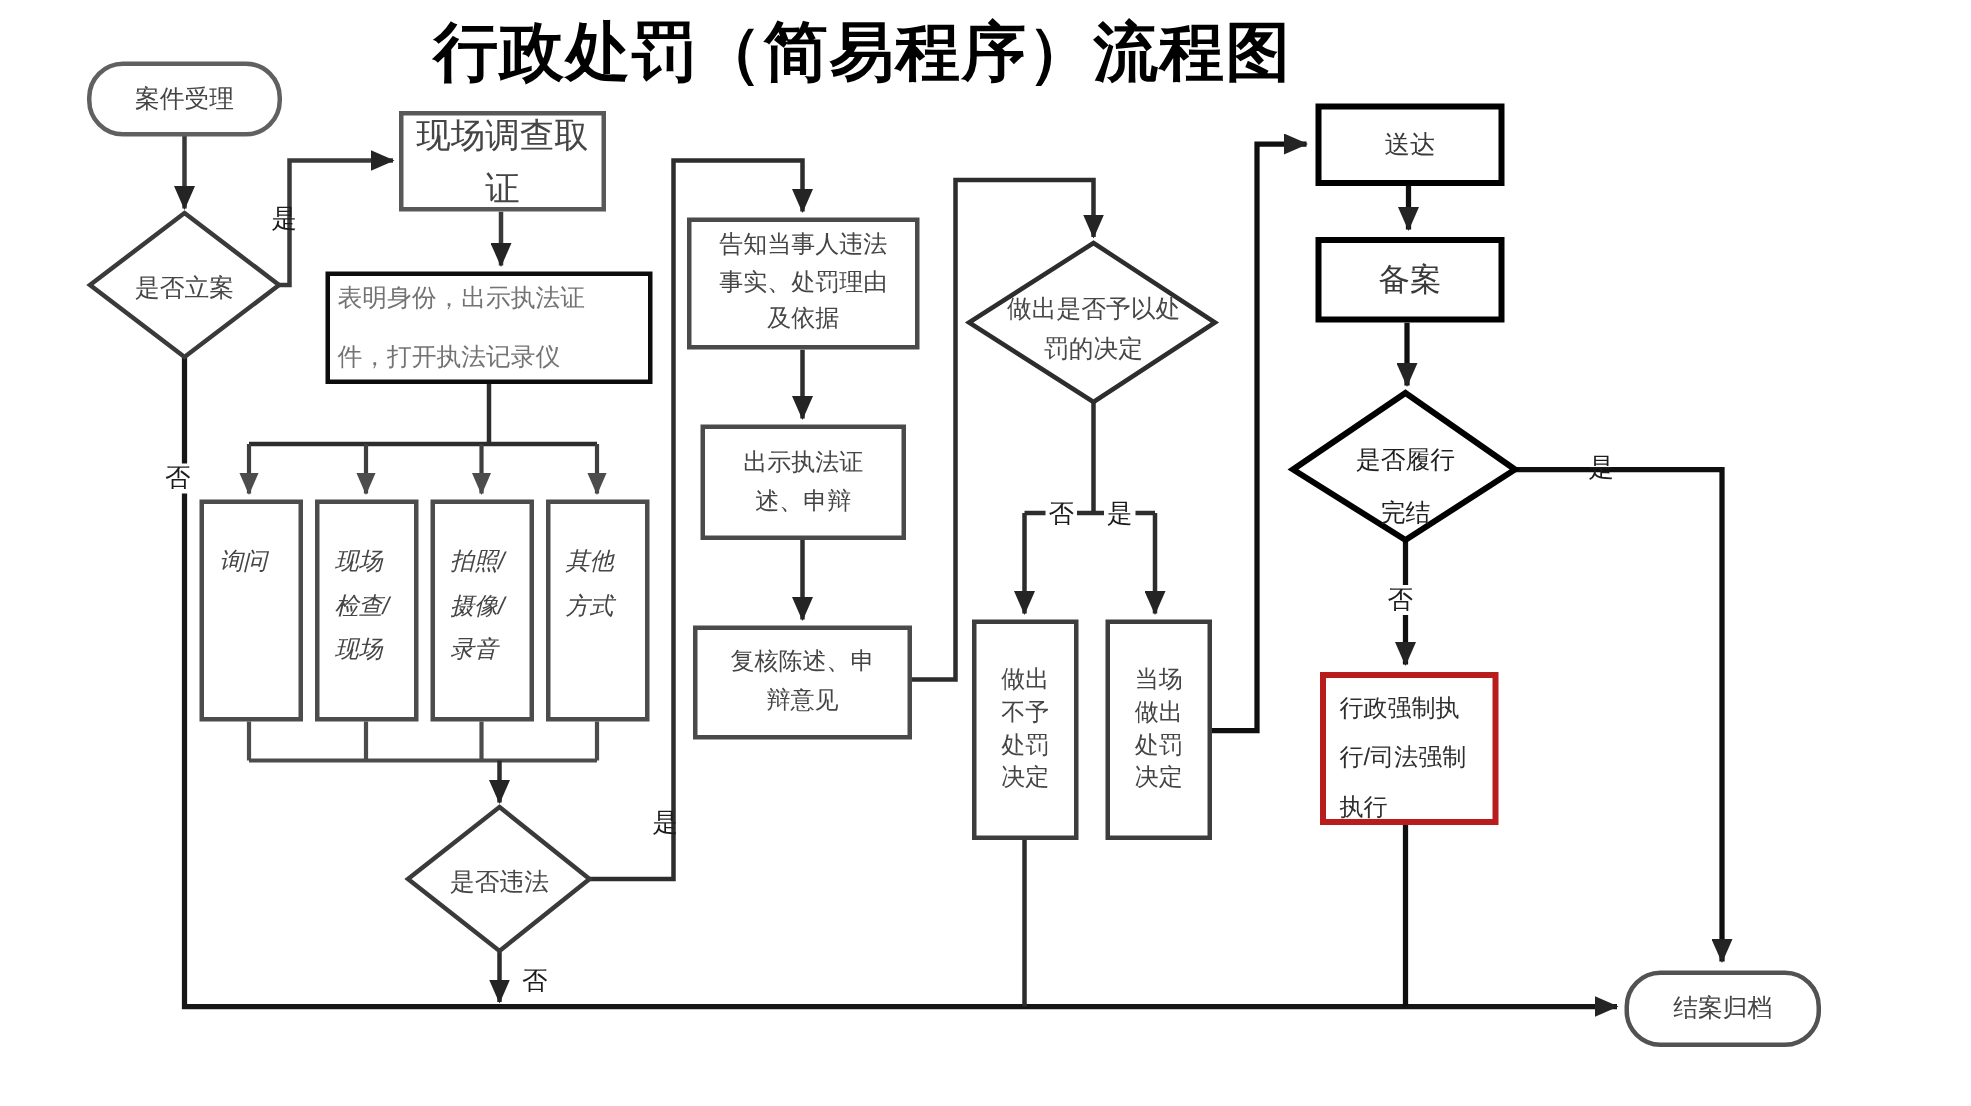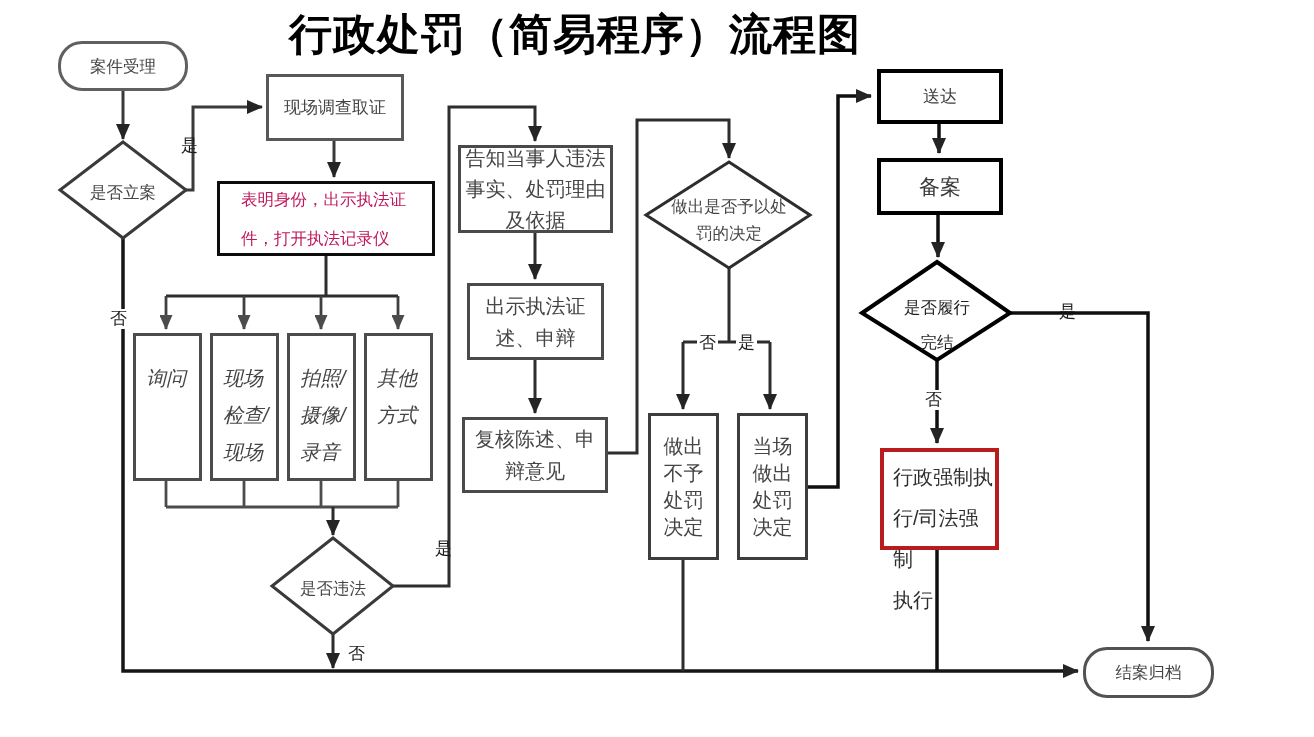--- a/index.html
+++ b/index.html
@@ -6,27 +6,27 @@
   .canvas {
     position:relative; width:1314px; height:737px; background:#fff;
     font-family:"Liberation Sans","DejaVu Sans",sans-serif; overflow:hidden;
   }
   .title {
     position:absolute; left:289px; top:6px; font-size:43px; font-weight:bold;
     color:#000; letter-spacing:1px; white-space:nowrap;
   }
   svg.wires { position:absolute; left:0; top:0; }
   .n {
-    position:absolute; box-sizing:border-box; background:#fff; font-size:20px;
+    position:absolute; box-sizing:border-box; background:#fff; font-size:16px;
     color:#454545; white-space:pre-line; display:flex; align-items:center;
     justify-content:center; text-align:center; line-height:1.5;
   }
   .n-case   { left:58px;  top:41px;  width:130px; height:50px; border:3px solid #606060; border-radius:24px; font-size:16.5px; }
-  .n-invest { left:266px; top:74px;  width:138px; height:67px; border:3px solid #585858; font-size:17px; }
-  .n-ident  { left:217px; top:181px; width:218px; height:75px; border:3px solid #0c0c0c; justify-content:flex-start; text-align:left; padding:0 21px; line-height:2.35; font-size:16.5px; color:#be185d; }
+  .n-invest { left:266px; top:74px;  width:138px; height:67px; border:3px solid #585858; font-size:23px; }
+  .n-ident  { left:217px; top:181px; width:218px; height:75px; border:3px solid #0c0c0c; justify-content:flex-start; text-align:left; padding:0 5px; line-height:2.35; font-size:16.5px; color:#737373; }
   .n-m      { top:333px; width:69px; height:148px; border:3px solid #4c4c4c; justify-content:flex-start; align-items:flex-start; text-align:left; padding:24px 0 0 10px; line-height:1.85;font-style:italic; }
   .n-inquiry{ left:133px; } .n-site{ left:210px; } .n-photo{ left:287px; } .n-other{ left:364px; }
   .n-inform { left:458px; top:145px; width:155px; height:88px; border:3px solid #4a4a4a; line-height:1.55; }
   .n-listen { left:467px; top:283px; width:137px; height:77px; border:3px solid #4a4a4a; line-height:1.6; }
   .n-review { left:462px; top:417px; width:146px; height:76px; border:3px solid #4a4a4a; line-height:1.6; }
   .n-nopen  { left:648px; top:413px; width:71px; height:147px; border:3px solid #3d3d3d; line-height:1.35; }
   .n-onsite { left:737px; top:413px; width:71px; height:147px; border:3px solid #3d3d3d; line-height:1.35; }
   .n-deliver{ left:877px; top:69px;  width:126px; height:55px; border:4px solid #000; font-size:17px; color:#3a3a3a; }
   .n-record { left:877px; top:158px; width:126px; height:57px; border:4px solid #000; font-size:21px; color:#3a3a3a; }
   .n-enforce{ left:880px; top:448px; width:119px; height:102px; border:4px solid #b91c1c; justify-content:flex-start; align-items:flex-start; text-align:left; padding:5px 0 0 9px; line-height:2.05; color:#2e2e2e; }

